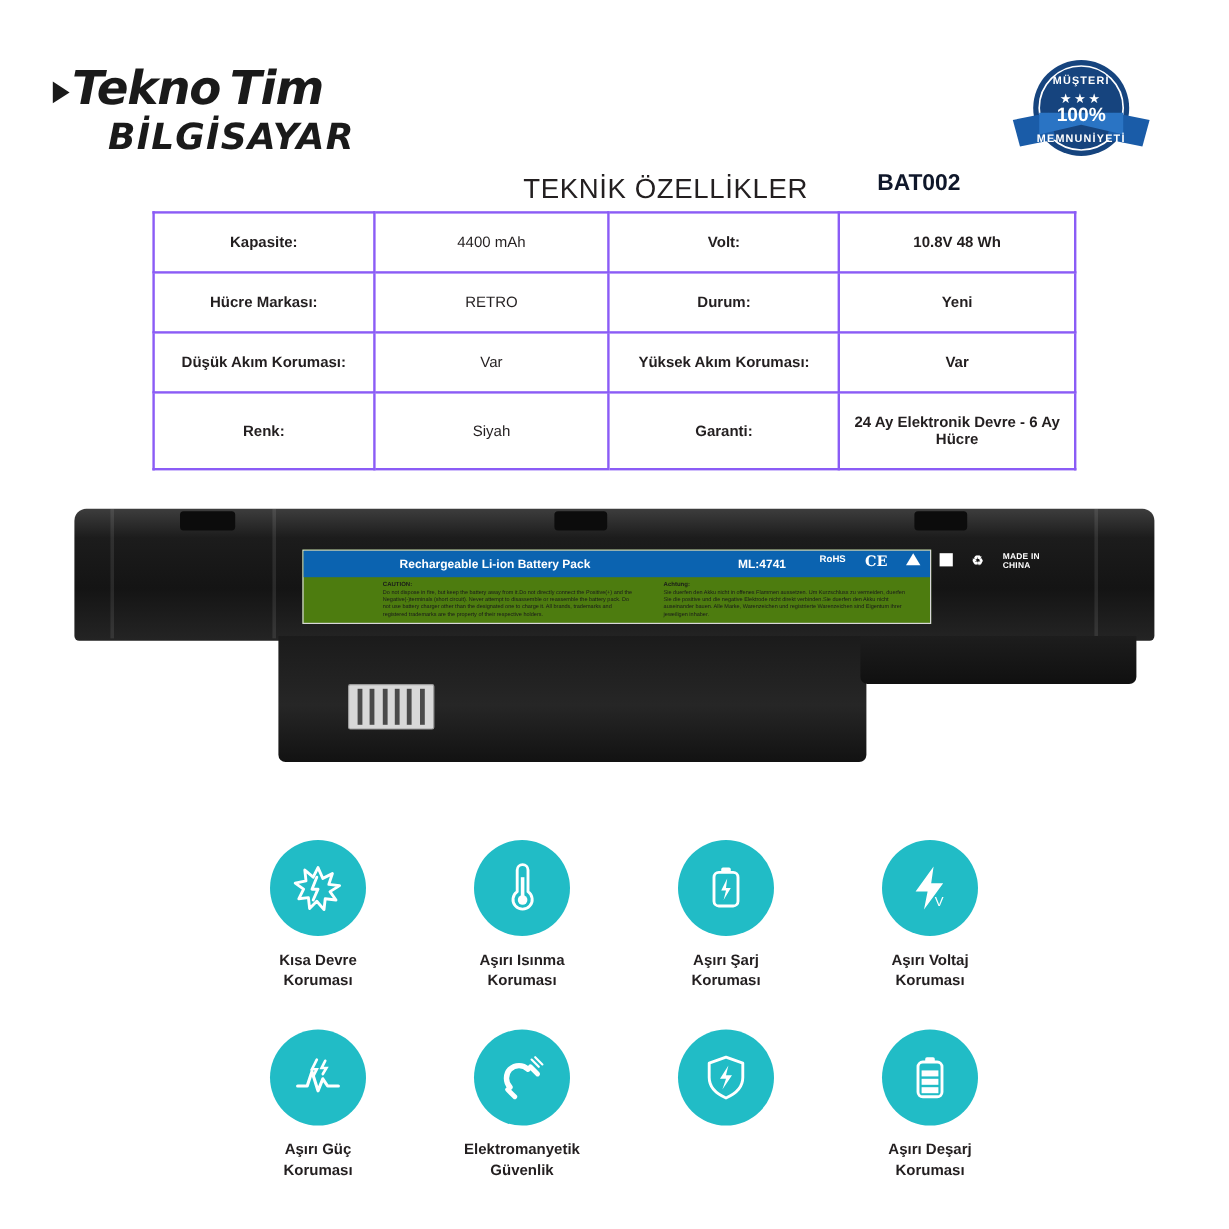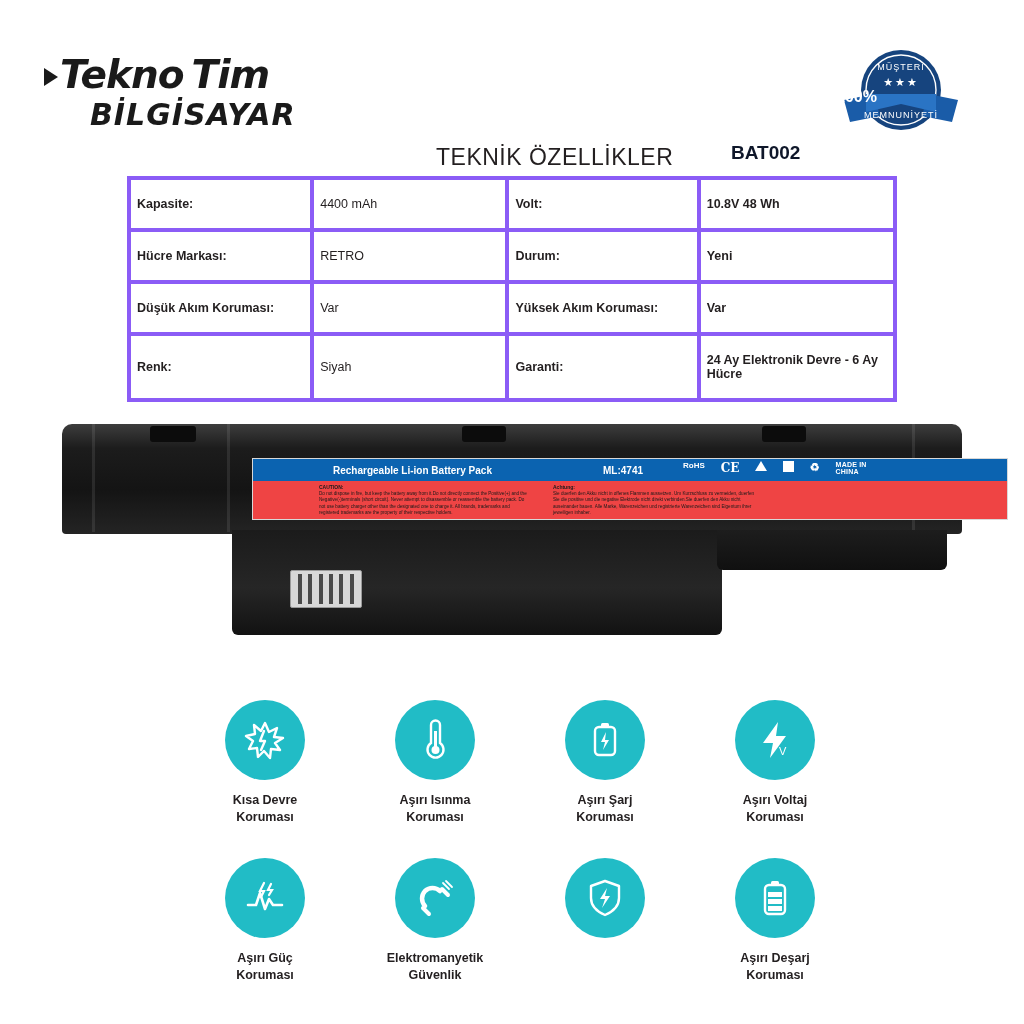--- a/index.html
+++ b/index.html
@@ -41,53 +41,54 @@
     font-family: "DejaVu Sans", sans-serif;
     font-weight: bold; font-size: 30px; font-style: italic;
     letter-spacing: 1px; color: #1a1a1a;
     margin-top: 3px; margin-left: 46px;
   }
 
   
   .badge { position: absolute; right: 58px; top: 42px; width: 130px; height: 100px; }
   .badge-text-top, .badge-text-bot {
     position: absolute; width: 100%; text-align: center;
-    font-size: 9px; font-weight: normal; color: #ffffff;
+    font-size: 9px; font-weight: bold; color: #ffffff;
     letter-spacing: 1px;
   }
   .badge-text-top { top: 20px; }
   .badge-text-bot { top: 68px; }
   .badge-stars {
     position: absolute; top: 34px; width: 100%; text-align: center;
     font-size: 11px; color: #ffffff; letter-spacing: 2px;
   }
   .badge-pct {
-    position: absolute; top: 46px; width: 100%; text-align: left;
+    position: absolute; top: 46px; width: 100%; text-align: center;
     font-size: 16px; font-weight: bold; color: #ffffff;
   }
 
   
   .spec-title {
     position: absolute; left: 436px; top: 144px;
     font-size: 23px; font-weight: normal; letter-spacing: .5px; color: #231f20;
   }
   .spec-code {
     position: absolute; left: 731px; top: 142px;
     font-size: 19px; font-weight: bold; color: #0f172a;
   }
   .spec-table {
     position: absolute; left: 127px; top: 176px;
     width: 770px;
     border-collapse: collapse;
     font-size: 12.5px;
   }
   .spec-table td {
-    border: 4px solid #8b5cf6;
+    border: 2px solid #8b5cf6;
     height: 28px;
     padding: 17px 6px;
+    text-align: center;
     vertical-align: middle;
   }
   .spec-table td.lbl { font-weight: bold; width: 182px; }
   .spec-table td.val { width: 194px; }
   .spec-table td.lbl2 { font-weight: bold; width: 190px; }
   .spec-table td.val2 { width: 195px; font-weight: bold; }
   .spec-table tr.tall td { height: 44px; }
   .spec-table tr.tall td.val { border-right: none; }
 
   
@@ -110,31 +111,31 @@
   }
   .notch {
     position: absolute; top: 2px; height: 16px;
     background: #0c0c0c; border-radius: 3px;
   }
   .ridge {
     position: absolute; top: 0; width: 3px; height: 108px;
     background: rgba(255,255,255,0.09);
   }
   .label {
-    position: absolute; left: 190px; top: 34px; width: 756px; height: 62px;
-    background: #ef4444; border: 1px solid #d8d8d8;
+    position: absolute; left: 190px; top: 34px; width: 524px; height: 62px;
+    background: #4d7c0f; border: 1px solid #d8d8d8;
   }
   .label-blue {
     position: absolute; left: 0; top: 0; width: 100%; height: 22px;
     background: #0b63b0;
     color: #ffffff; font-size: 10px; font-weight: bold;
     display: flex; align-items: center;
   }
   .label-blue .title { position: absolute; left: 80px; }
-  .label-blue .ml { position: absolute; left: 318px; padding-left: 32px; }
+  .label-blue .ml { position: absolute; left: 330px; padding-left: 32px; }
   .icons-row {
     position: absolute; left: 430px; top: 2px; width: 205px; height: 18px;
     display: flex; gap: 16px;
     font-size: 8px; font-weight: bold; color: #ffffff;
   }
   .ce-mark { font-family: "DejaVu Serif", serif; font-size: 12px; }
   .warn-tri {
     width: 0; height: 0; border-left: 6px solid transparent;
     border-right: 6px solid transparent; border-bottom: 10px solid #ffffff;
     position: relative;

